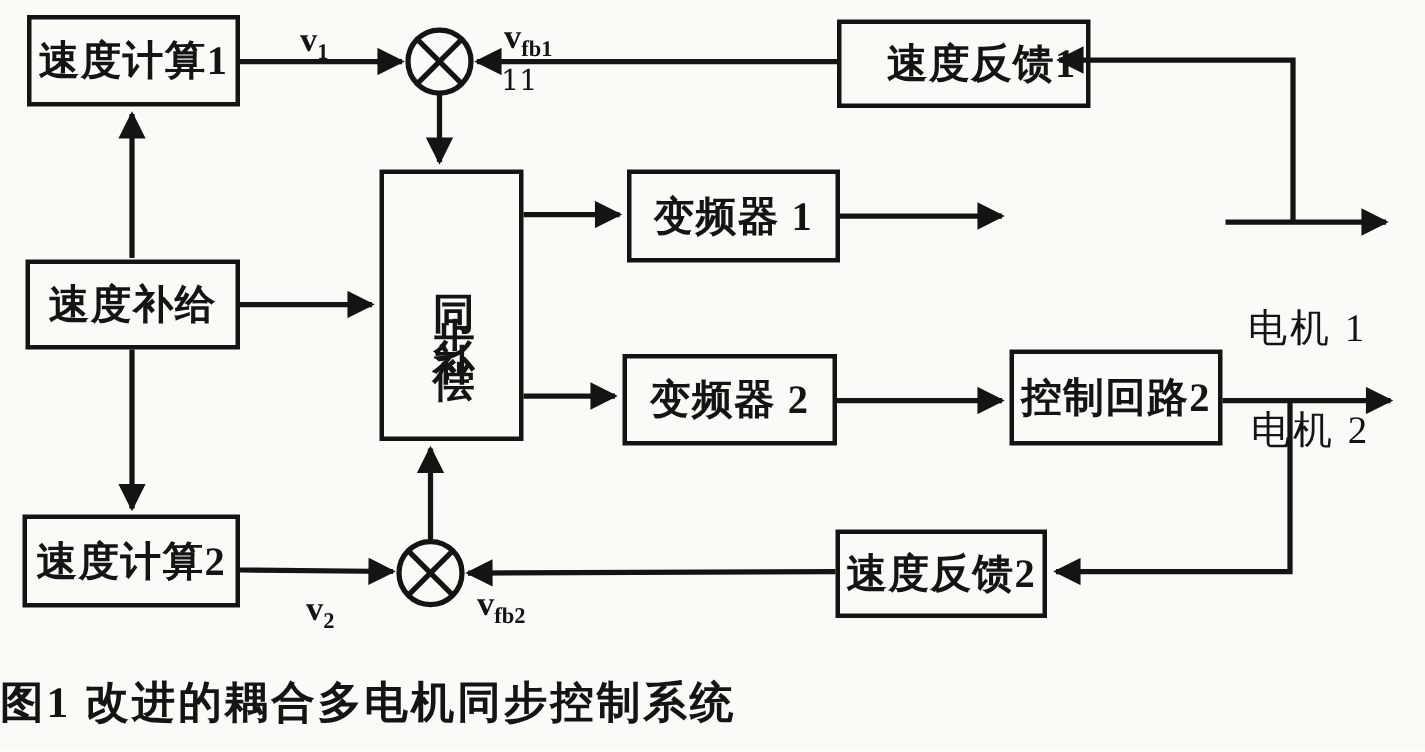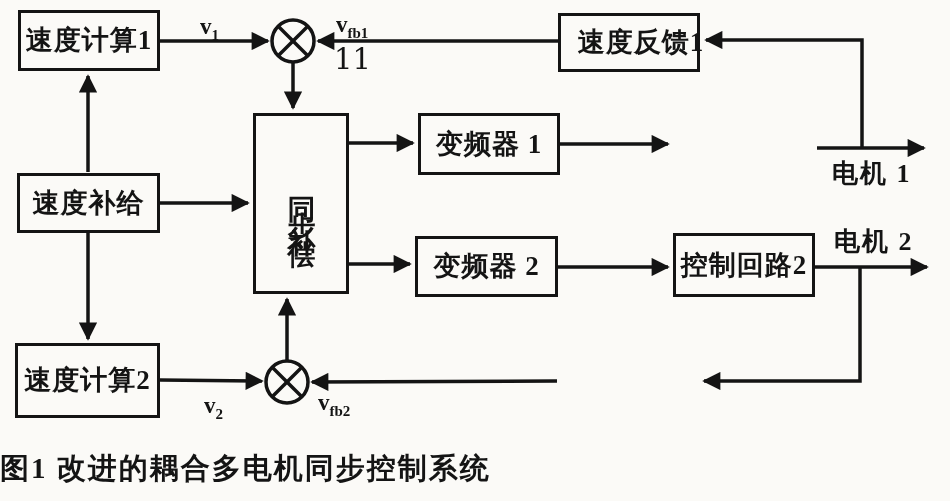--- a/index.html
+++ b/index.html
@@ -20,26 +20,26 @@
   .vtext {
     writing-mode:vertical-lr; text-orientation:upright;
     letter-spacing:15px; font-size:28px;
   }
   .sig {
     position:absolute; font-weight:bold; font-size:23px;
     font-family:Liberation Serif, serif; line-height:1;
   }
   .sig sub { font-size:15px; font-weight:bold; line-height:1; }
   .tag {
-    position:absolute; font-size:29px; line-height:1;
+    position:absolute; font-size:19px; line-height:1;
     font-family:"DejaVu Serif",serif;
   }
   .motor-label {
-    position:absolute; font-size:26px; font-weight:700;
-    letter-spacing:2px; line-height:1;
+    position:absolute; font-size:26px; font-weight:400;
+    letter-spacing:2px; line-height:1;margin-top:45px;
   }
   .caption {
     position:absolute; left:0; right:16px; top:449px; text-align:left;
     font-size:29px; font-weight:bold; letter-spacing:2px;
   }
 </style>
 </head>
 <body>
 
 <div class="canvas">
@@ -92,45 +92,48 @@
   </svg>
 
   <div class="box" style="left:18px; top:10px; width:142px; height:61px;text-align:right;">
     <span>速度计算1</span>
   </div>
 
   <div class="box" style="left:17px; top:173px; width:143px; height:60px;">
     <span>速度补给</span>
   </div>
 
-  <div class="box" style="left:15px; top:343px; width:145px; height:75px;">
+  <div class="box" style="left:15px; top:343px; width:145px; height:62px;">
     <span>速度计算2</span>
   </div>
 
   <div class="box" style="left:253px; top:113px; width:96px; height:181px;">
     <span class="vtext">同步补偿</span>
   </div>
 
   <div class="box" style="left:418px; top:113px; width:142px; height:62px;">
     <span>变频器 1</span>
   </div>
 
   <div class="box" style="left:415px; top:236px; width:143px; height:61px;">
     <span>变频器 2</span>
   </div>
 
 
   <div class="box" style="left:673px; top:233px; width:142px; height:64px;">
     <span>控制回路2</span>
   </div>
 
-  <div class="box" style="left:558px; top:13px; width:142px; height:59px;padding-left:24px;">
+  <div class="box" style="left:558px; top:13px; width:169px; height:59px;padding-left:24px;">
     <span>速度反馈1</span>
   </div>
 
+  <div class="box" style="left:557px; top:353px; width:141px; height:59px;">
+    <span>速度反馈2</span>
+  </div>
 
   <div class="sig" style="left:200px; top:15px;">
     <span>v</span><sub>1</sub>
   </div>
 
   <div class="sig" style="left:336px; top:13px;">
     <span>v</span><sub>fb1</sub>
   </div>
 
   <div class="tag" style="left:334px; top:45px;">11</div>

